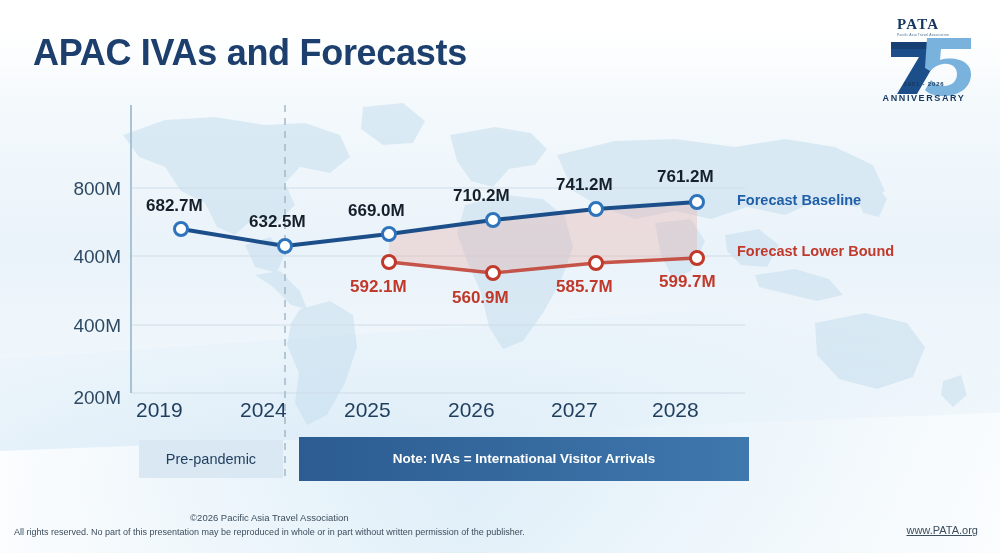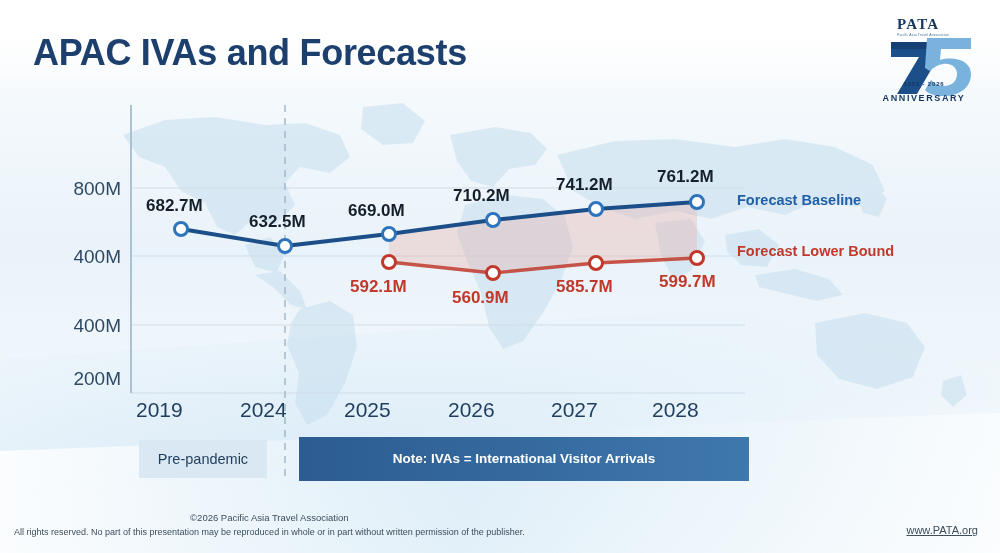--- a/index.html
+++ b/index.html
@@ -46,21 +46,21 @@
 
   .dlabel{position:absolute;font-size:17px;font-weight:bold;white-space:nowrap;}
   .dlabel.blue{color:#15202b;}
   .dlabel.red{color:#c0392b;}
 
   .legend{position:absolute;font-size:14.5px;font-weight:bold;white-space:nowrap;}
   .legend.blue{color:#1f5fa8;}
   .legend.red{color:#c0392b;}
 
   
-  .prepandemic{position:absolute;left:139px;top:440px;width:128px;height:38px;
+  .prepandemic{position:absolute;left:139px;top:440px;width:144px;height:38px;
     background:#d9e8f3;display:flex;align-items:center;justify-content:center;
     font-size:14.5px;color:#1f3d5c;}
   .notebox{position:absolute;left:299px;top:437px;width:450px;height:44px;
     background:linear-gradient(90deg,#2c5c91 0%, #3f78ad 100%);
     display:flex;flex-direction:column;align-items:center;justify-content:center;
     color:#ffffff;font-size:13.5px;font-weight:bold;line-height:1.35;}
   .notebox div{white-space:nowrap;}
 
   
   .footer{position:absolute;left:14px;bottom:14px;font-size:9.5px;color:#3c4d5c;line-height:1.5;text-align:center;}
@@ -159,21 +159,21 @@
       <circle cx="389" cy="262" r="6.5"></circle>
       <circle cx="493" cy="273" r="6.5"></circle>
       <circle cx="596" cy="263" r="6.5"></circle>
       <circle cx="697" cy="258" r="6.5"></circle>
     </g>
   </svg>
 
   <div class="axis-label ylab" style="left:55px;top:178px;">800M</div>
   <div class="axis-label ylab" style="left:55px;top:246px;">400M</div>
   <div class="axis-label ylab" style="left:55px;top:315px;">400M</div>
-  <div class="axis-label ylab" style="left:55px;top:368px;">200M</div>
+  <div class="axis-label ylab" style="left:55px;top:387px;">200M</div>
 
   <div class="xlab axis-label" style="left:136px;top:398px;">2019</div>
   <div class="xlab axis-label" style="left:240px;top:398px;">2024</div>
   <div class="xlab axis-label" style="left:344px;top:398px;">2025</div>
   <div class="xlab axis-label" style="left:448px;top:398px;">2026</div>
   <div class="xlab axis-label" style="left:551px;top:398px;">2027</div>
   <div class="xlab axis-label" style="left:652px;top:398px;">2028</div>
 
   <div class="dlabel blue" style="left:146px;top:196px;">682.7M</div>
   <div class="dlabel blue" style="left:249px;top:212px;">632.5M</div>

